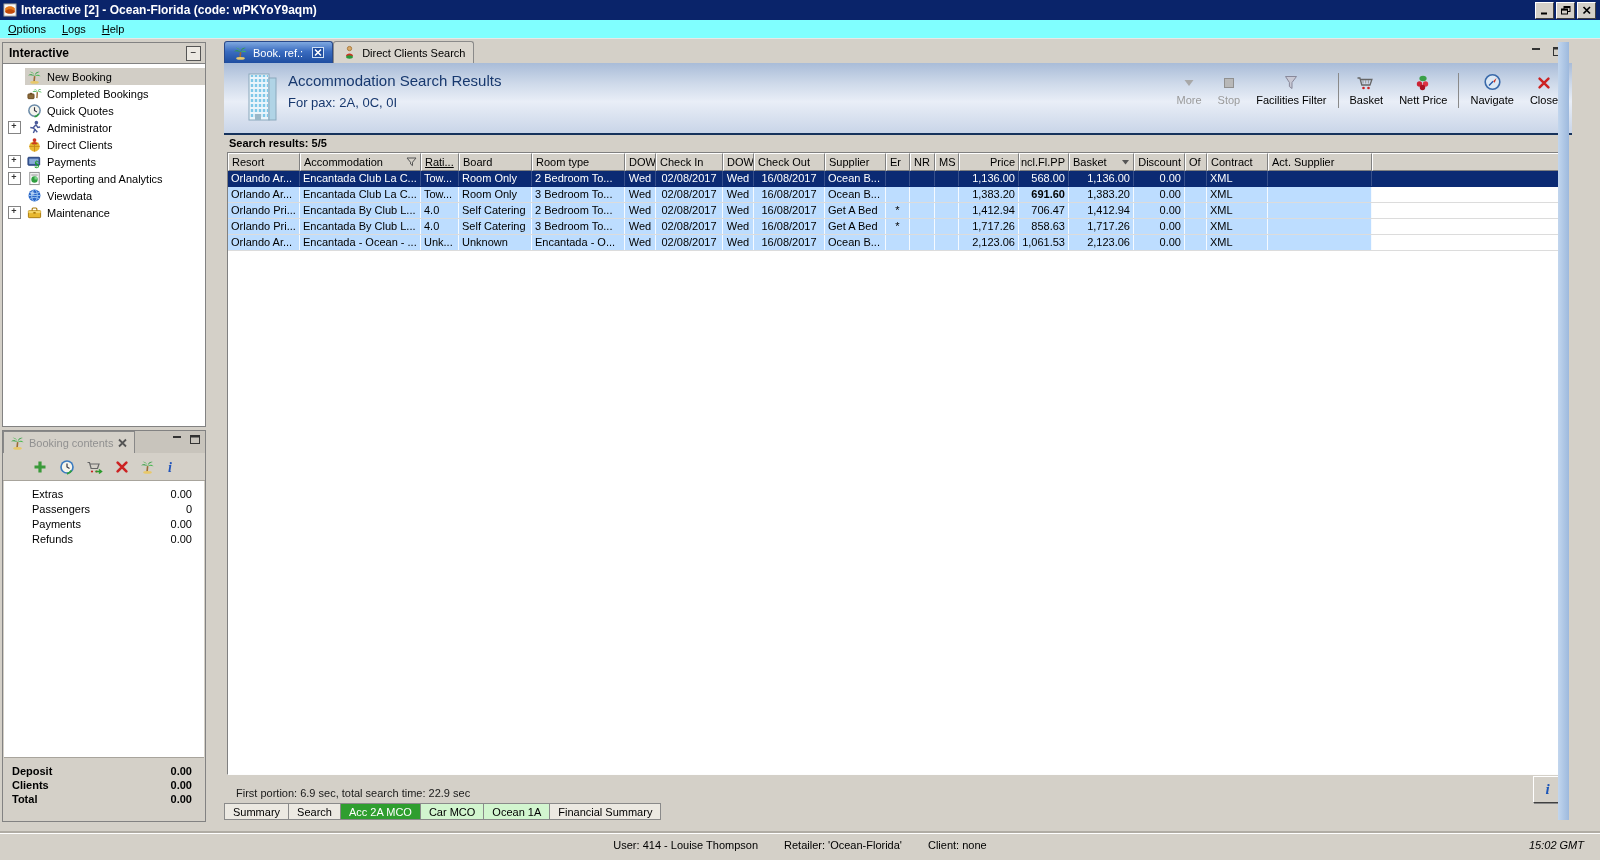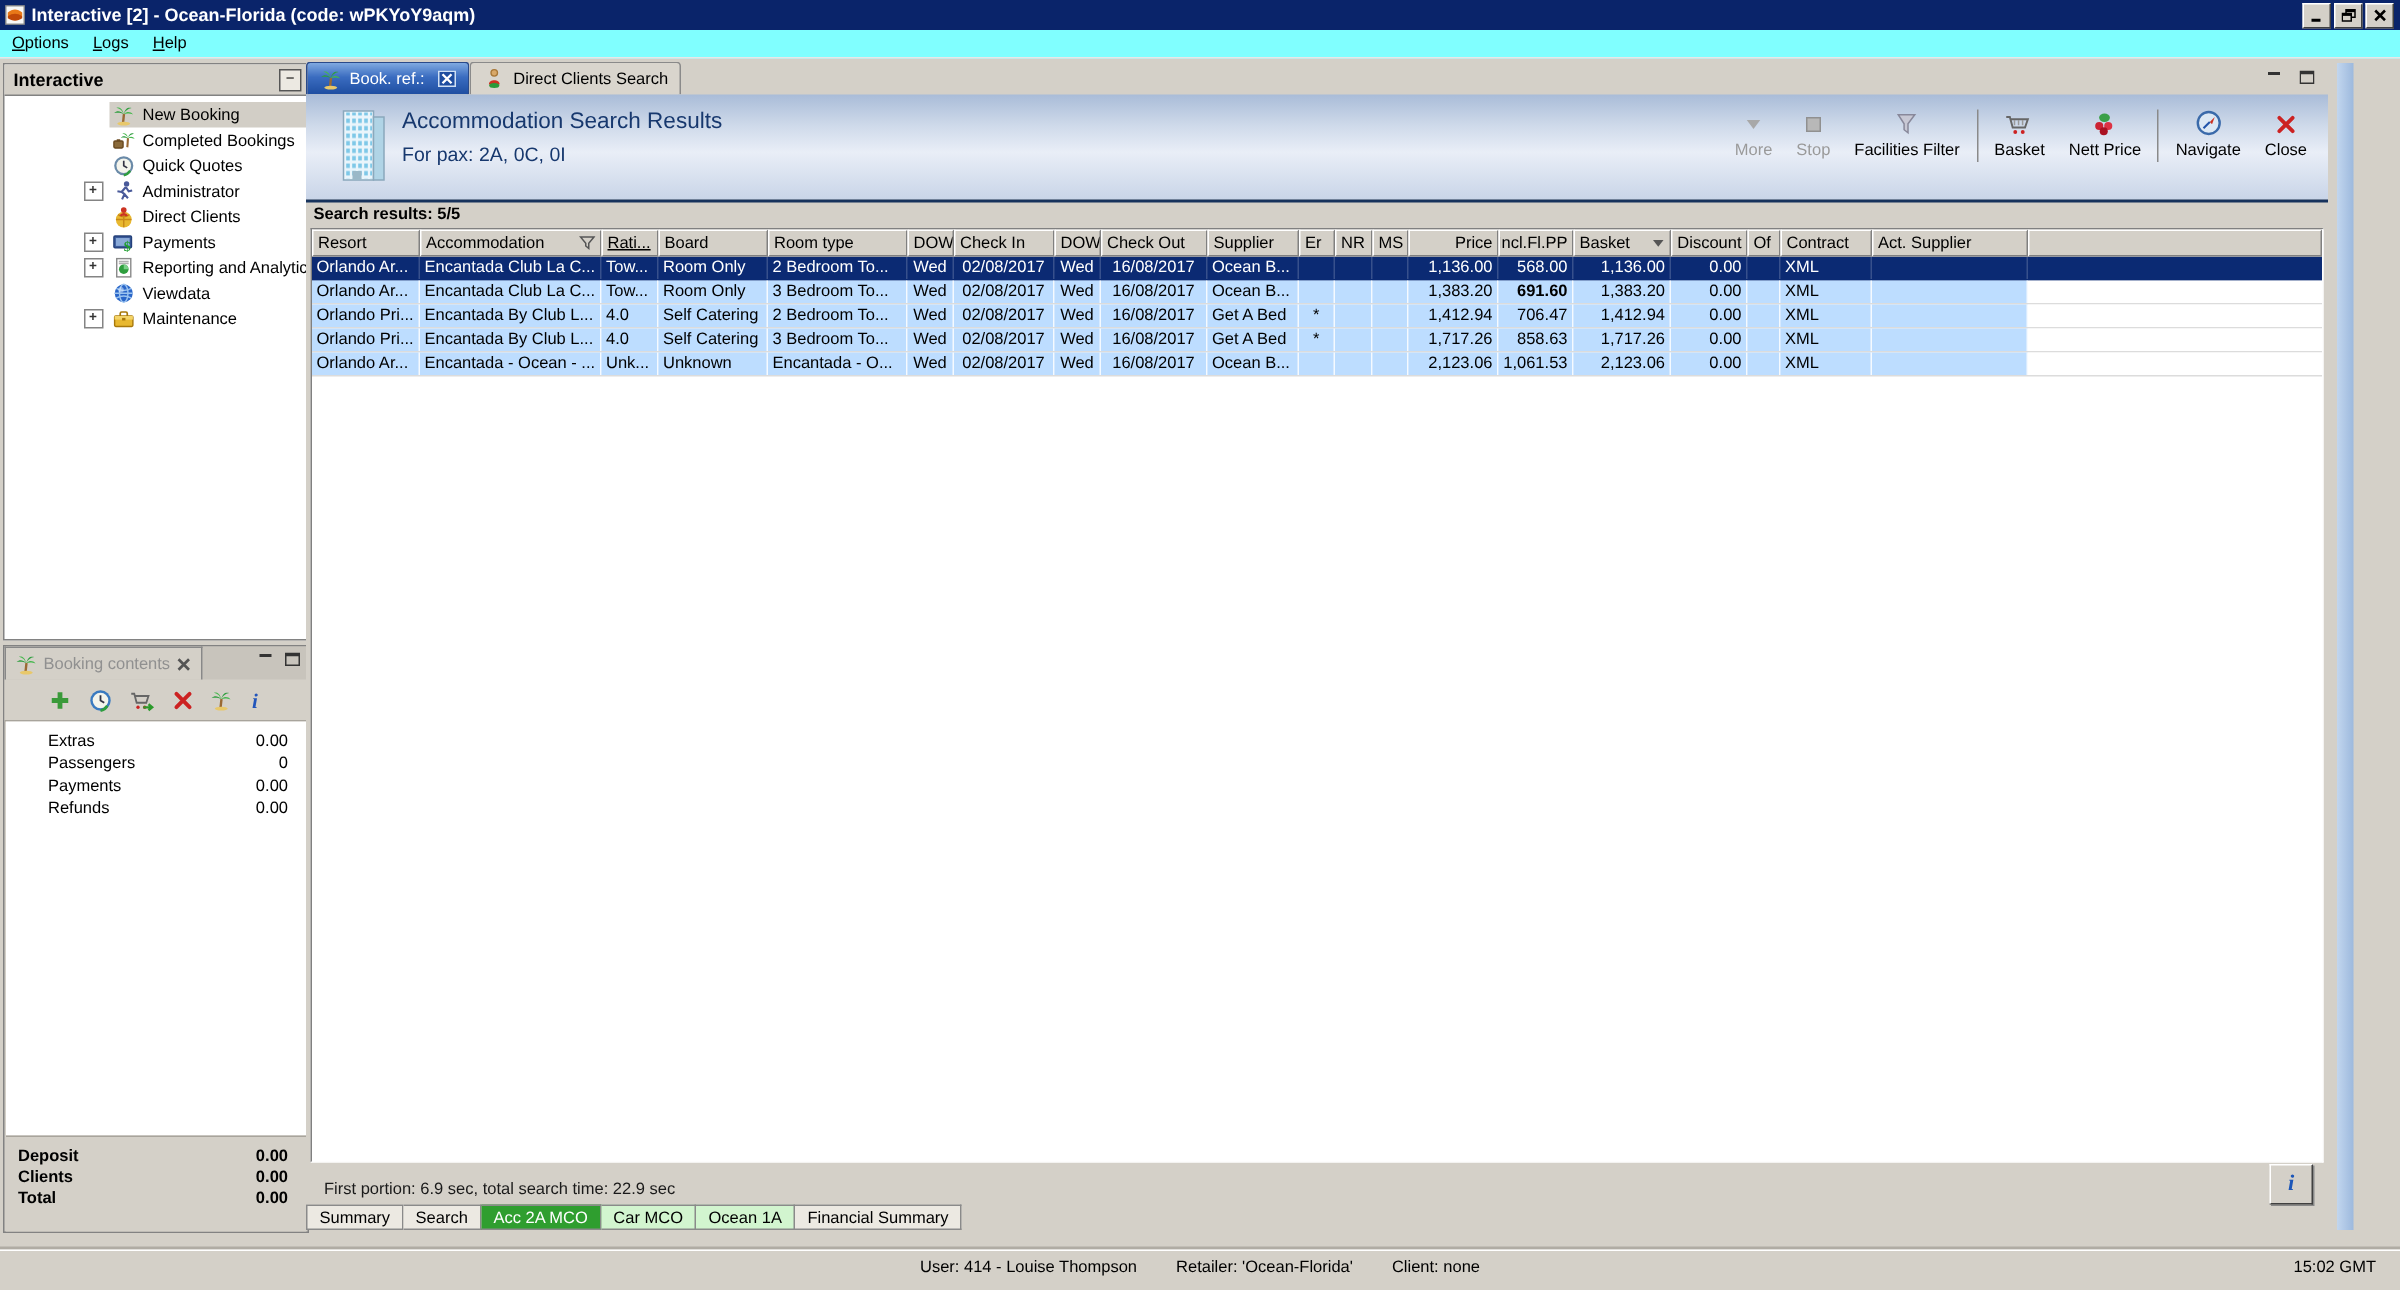--- a/index.html
+++ b/index.html
@@ -21,21 +21,21 @@
   .menuitem u{text-decoration:underline;}
   
   .lpanel{position:absolute;left:2px;top:42px;width:202px;height:383px;background:#fff;
           border:1px solid #828282;}
   .lp-head{height:20px;background:#d4d0c8;border-bottom:1px solid #828282;display:flex;
            align-items:center;justify-content:space-between;padding:0 4px 0 6px;}
   .lp-title{font-weight:bold;font-size:12px;}
   .collapsebtn{width:13px;height:13px;border:1px solid #555;background:#ece9e2;display:flex;
            align-items:center;justify-content:center;font-size:10px;line-height:10px;}
   .tree{padding-top:4px;}
-  .treerow{height:17px;display:flex;align-items:center;padding-left:48px;}
+  .treerow{height:17px;display:flex;align-items:center;}
   .treerow .gutter{width:22px;display:flex;justify-content:center;flex:none;}
   .plusbox{width:11px;height:11px;border:1px solid #848484;background:#fff;font-size:9px;
            line-height:9px;text-align:center;font-weight:bold;color:#333;}
   .treebody{display:flex;align-items:center;gap:5px;flex:1;height:17px;padding-left:2px;}
   .treerow.sel .treebody{background:#d2cec6;}
   .treelabel{white-space:nowrap;}
   
   .bpanel{position:absolute;left:2px;top:430px;width:202px;height:390px;background:#d4d0c8;
           border:1px solid #828282;}
   .bp-tabs{height:22px;display:flex;align-items:flex-end;background:#c8c4bc;position:relative;}
@@ -45,21 +45,21 @@
   .bp-winbtns{position:absolute;right:4px;top:3px;display:flex;gap:6px;}
   .flatbtn{width:12px;height:11px;display:flex;align-items:center;justify-content:center;}
   .bp-toolbar{height:27px;display:flex;align-items:center;justify-content:center;gap:11px;
           border-bottom:1px solid #a8a49c;background:#d4d0c8;}
   .bp-list{position:absolute;left:1px;right:1px;top:50px;bottom:58px;background:#fff;padding-top:5px;}
   .bp-row{display:flex;justify-content:space-between;padding:1.5px 12px 1.5px 28px;}
   .bp-totals{position:absolute;left:1px;right:1px;bottom:0;height:57px;background:#d4d0c8;
           border-top:1px solid #a8a49c;font-weight:bold;padding-top:6px;}
   .bp-trow{display:flex;justify-content:space-between;padding:1px 12px 1px 8px;}
   
-  .mpanel{position:absolute;left:204px;top:42px;width:1348px;height:778px;background:#d4d0c8;}
+  .mpanel{position:absolute;left:224px;top:42px;width:1348px;height:778px;background:#d4d0c8;}
   .m-tabs{position:absolute;left:0;top:0;right:0;height:21px;display:flex;align-items:flex-end;}
   .m-tab{height:21px;display:flex;align-items:center;gap:5px;padding:0 8px;border:1px solid #8a8a8a;
          border-bottom:none;border-radius:3px 3px 0 0;background:#d9d5cd;}
   .m-tab.active{background:linear-gradient(to bottom,#7fa9e0 0%,#3a6cc0 45%,#1e4da0 100%);
          color:#fff;border-color:#2a4a8a;}
   .m-tab .tabx{margin-left:4px;}
   .m-winbtns{position:absolute;right:8px;top:4px;display:flex;gap:10px;}
   .m-header{position:absolute;left:0;top:21px;right:0;height:70px;
          background:linear-gradient(to bottom,#a9bcd8 0%,#cfdaea 30%,#e9eef7 55%,#c9d5e8 100%);
          border-bottom:2px solid #16325c;}
@@ -105,21 +105,21 @@
         background:#ece9e2;white-space:nowrap;}
   .btab:first-child{border-left:1px solid #8a8a8a;}
   .btab.green{background:#2f9e2f;color:#fff;}
   .btab.pale{background:#d2f5cf;}
   
   .rstrip{position:absolute;left:1558px;top:42px;width:11px;height:778px;
         background:linear-gradient(to right,#c2d6ee,#9db9dd);}
   .statusbar{position:absolute;left:0;top:833px;width:100%;height:21px;background:#d4d0c8;
         border-top:1px solid #fff;box-shadow:0 -2px 0 #b0aca4;display:flex;align-items:center;
         justify-content:center;gap:26px;}
-  .sb-time{position:absolute;right:16px;}
+  .sb-time{position:absolute;right:16px;font-style:italic;}
 </style>
 </head>
 <body>
 
 <div id="win">
 
   <div class="titlebar">
     <span class="appico">
         <svg width="14" height="14" viewBox="0 0 16 16">
           <rect x="1" y="1" width="14" height="14" fill="#f8f8f8" stroke="#888"></rect>

